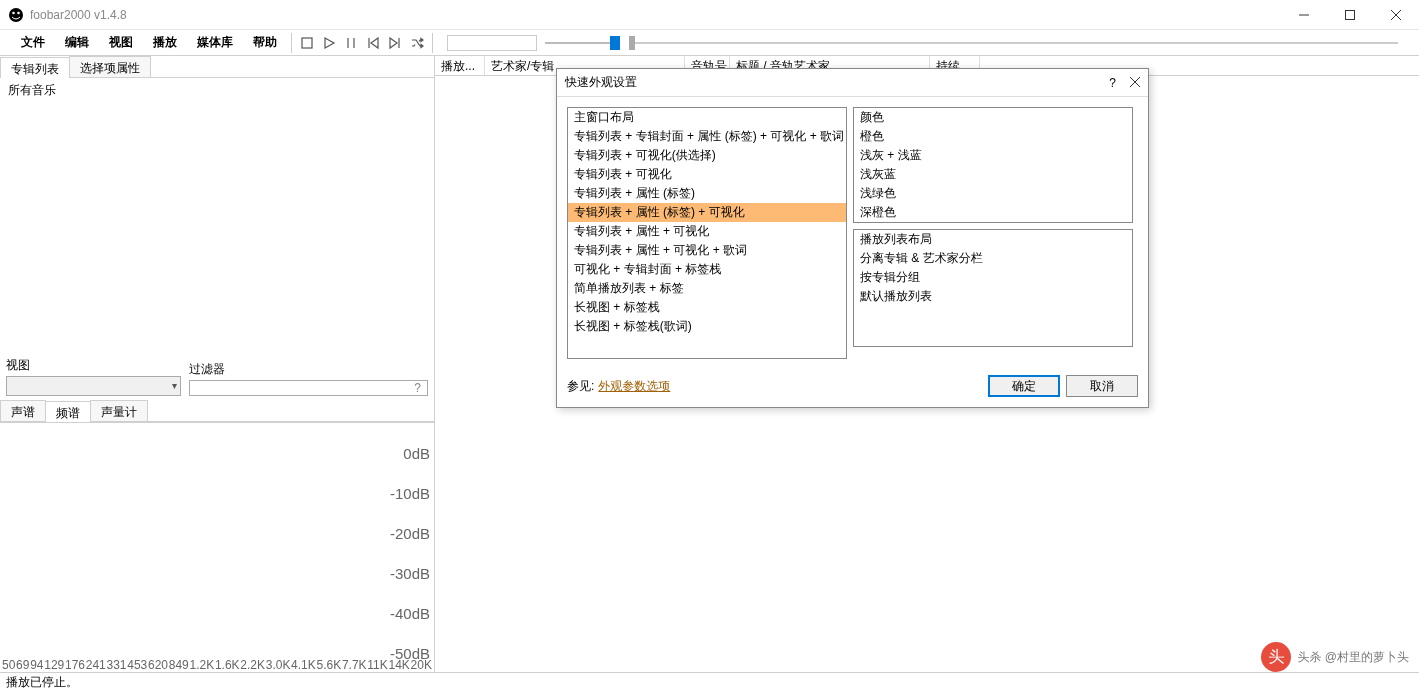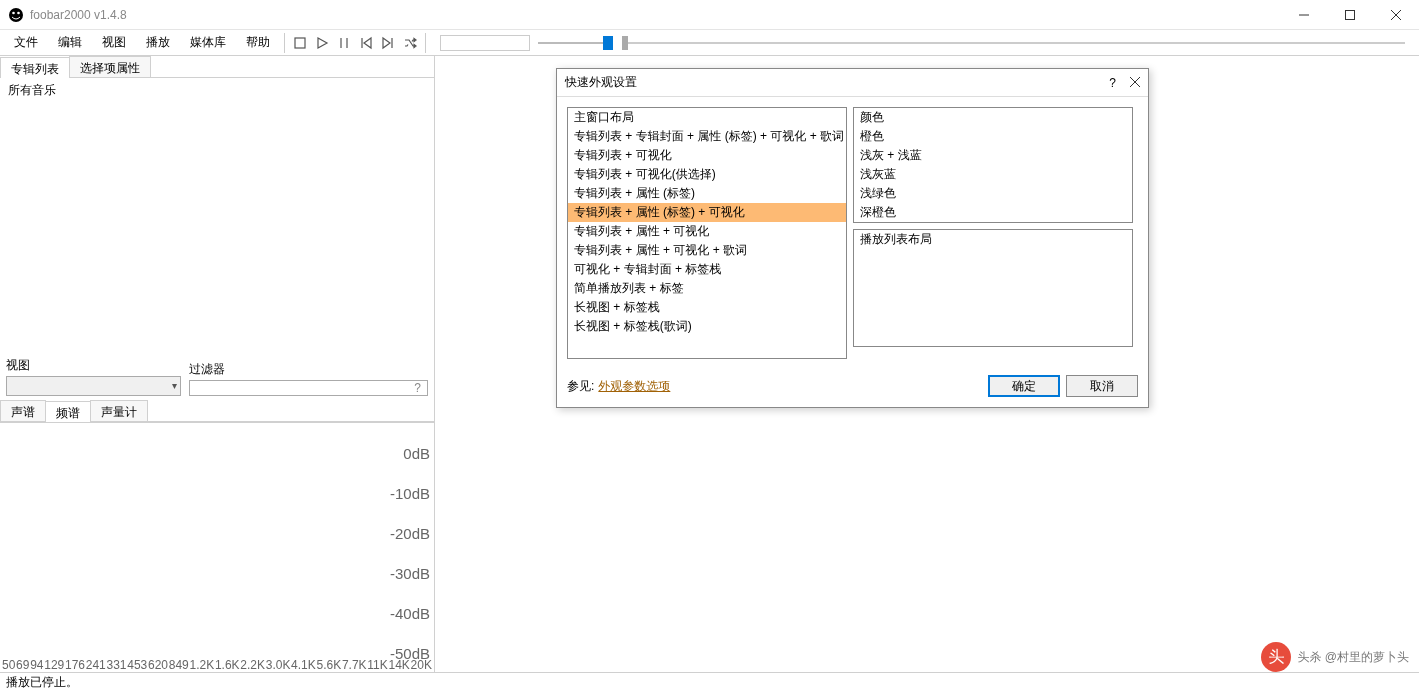--- a/index.html
+++ b/index.html
@@ -8,21 +8,21 @@
 
 .titlebar { height: 30px; display: flex; align-items: center; justify-content: space-between; background: #fff; border-bottom: 1px solid #e5e5e5; }
 .titlebar-left { display: flex; align-items: center; padding-left: 8px; color: #888; }
 .app-icon { width: 16px; height: 16px; margin-right: 6px; display: flex; align-items: center; justify-content: center; }
 .app-icon svg { width: 16px; height: 16px; }
 .win-controls { display: flex; }
 .win-btn { width: 46px; height: 30px; display: flex; align-items: center; justify-content: center; color: #666; }
 .win-btn svg { width: 10px; height: 10px; }
 
 
-.menubar { height: 26px; display: flex; align-items: center; border-bottom: 1px solid #d0d0d0; padding: 0 4px; }
+.menubar { height: 26px; display: flex; align-items: center; border-bottom: 1px solid #d0d0d0; padding: 0 11px; font-weight: bold; }
 .menu-item { padding: 4px 10px; cursor: pointer; }
 .tb-sep { width: 1px; height: 20px; background: #ccc; margin: 0 4px; }
 .tb-btn { width: 22px; height: 22px; display: flex; align-items: center; justify-content: center; color: #555; cursor: pointer; }
 .tb-btn svg { width: 14px; height: 14px; stroke: #555; stroke-width: 1.2; fill: none; }
 
 
 .seek-wrap { display: flex; align-items: center; flex: 0 0 auto; margin-left: 10px; }
 .seek-empty { width: 90px; height: 16px; border: 1px solid #ccc; background: #fff; }
 .vol-track { width: 70px; height: 2px; background: #bbb; position: relative; margin: 0 8px; }
 .vol-thumb { position: absolute; right: -5px; top: -6px; width: 10px; height: 14px; background: #0078d7; }
@@ -230,42 +230,49 @@
           <span>5.6K</span>
           <span>7.7K</span>
           <span>11K</span>
           <span>14K</span>
           <span>20K</span>
         </div>
     </div>
   </div>
 
   <div class="right-pane">
+    <div class="pl-header" id="pl-header">
+        <div class="pl-col" style="width: 50px;">播放...</div>
+        <div class="pl-col" style="width: 200px;">艺术家/专辑</div>
+        <div class="pl-col" style="width: 45px;">音轨号</div>
+        <div class="pl-col" style="width: 200px;">标题 / 音轨艺术家</div>
+        <div class="pl-col" style="width: 50px;">持续...</div>
+      </div>
     <div class="grow"></div>
   </div>
 </div>
 
 <div class="dialog">
   <div class="dlg-title">
     <span>快速外观设置</span>
     <div class="dlg-title-right">
       <span>?</span>
       <span><svg width="10" height="10" viewBox="0 0 10 10">
             <line x1="0" y1="0" x2="10" y2="10" stroke="#333"></line>
             <line x1="10" y1="0" x2="0" y2="10" stroke="#333"></line>
           </svg></span>
     </div>
   </div>
   <div class="dlg-body">
     <div class="listbox left-list">
       <div class="list-item">主窗口布局</div>
       <div id="layout-items">
           <div class="list-item">专辑列表 + 专辑封面 + 属性 (标签) + 可视化 + 歌词</div>
+          <div class="list-item">专辑列表 + 可视化(供选择)</div>
           <div class="list-item">专辑列表 + 可视化</div>
-          <div class="list-item">专辑列表 + 可视化(供选择)</div>
           <div class="list-item">专辑列表 + 属性 (标签)</div>
           <div class="list-item selected">专辑列表 + 属性 (标签) + 可视化</div>
           <div class="list-item">专辑列表 + 属性 + 可视化</div>
           <div class="list-item">专辑列表 + 属性 + 可视化 + 歌词</div>
           <div class="list-item">可视化 + 专辑封面 + 标签栈</div>
           <div class="list-item">简单播放列表 + 标签</div>
           <div class="list-item">长视图 + 标签栈</div>
           <div class="list-item">长视图 + 标签栈(歌词)</div>
         </div>
     </div>
@@ -276,20 +283,25 @@
             <div class="list-item">橙色</div>
             <div class="list-item">浅灰 + 浅蓝</div>
             <div class="list-item">浅灰蓝</div>
             <div class="list-item">浅绿色</div>
             <div class="list-item">深橙色</div>
             <div class="list-item">深灰 + 橙</div>
           </div>
       </div>
       <div class="listbox right-bottom">
         <div class="list-item">播放列表布局</div>
+        <div id="pl-items">
+            <div class="list-item">分离专辑 &amp; 艺术家分栏</div>
+            <div class="list-item">按专辑分组</div>
+            <div class="list-item">默认播放列表</div>
+          </div>
       </div>
     </div>
   </div>
   <div class="dlg-footer">
     <div class="dlg-footer-left">
       <span>参见:</span>
       <a>外观参数选项</a>
     </div>
     <div class="dlg-btns">
       <div class="btn primary">确定</div>

